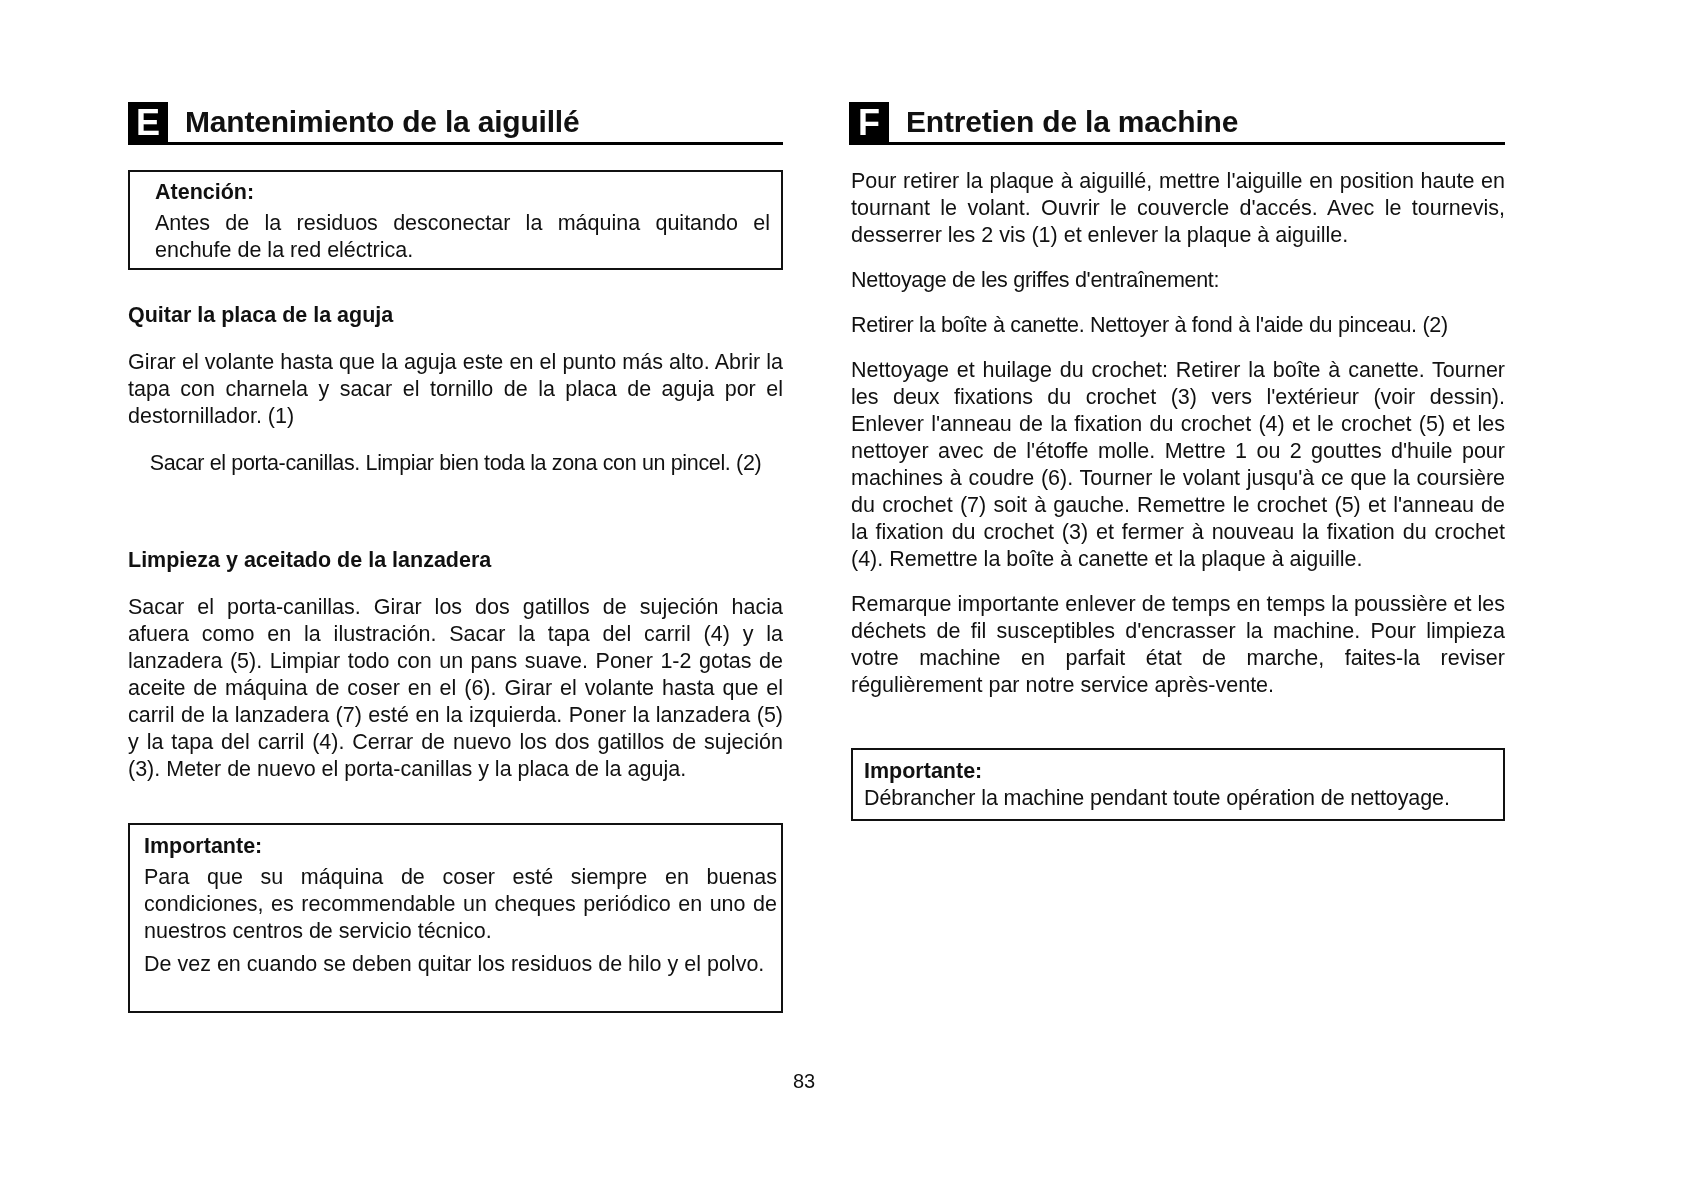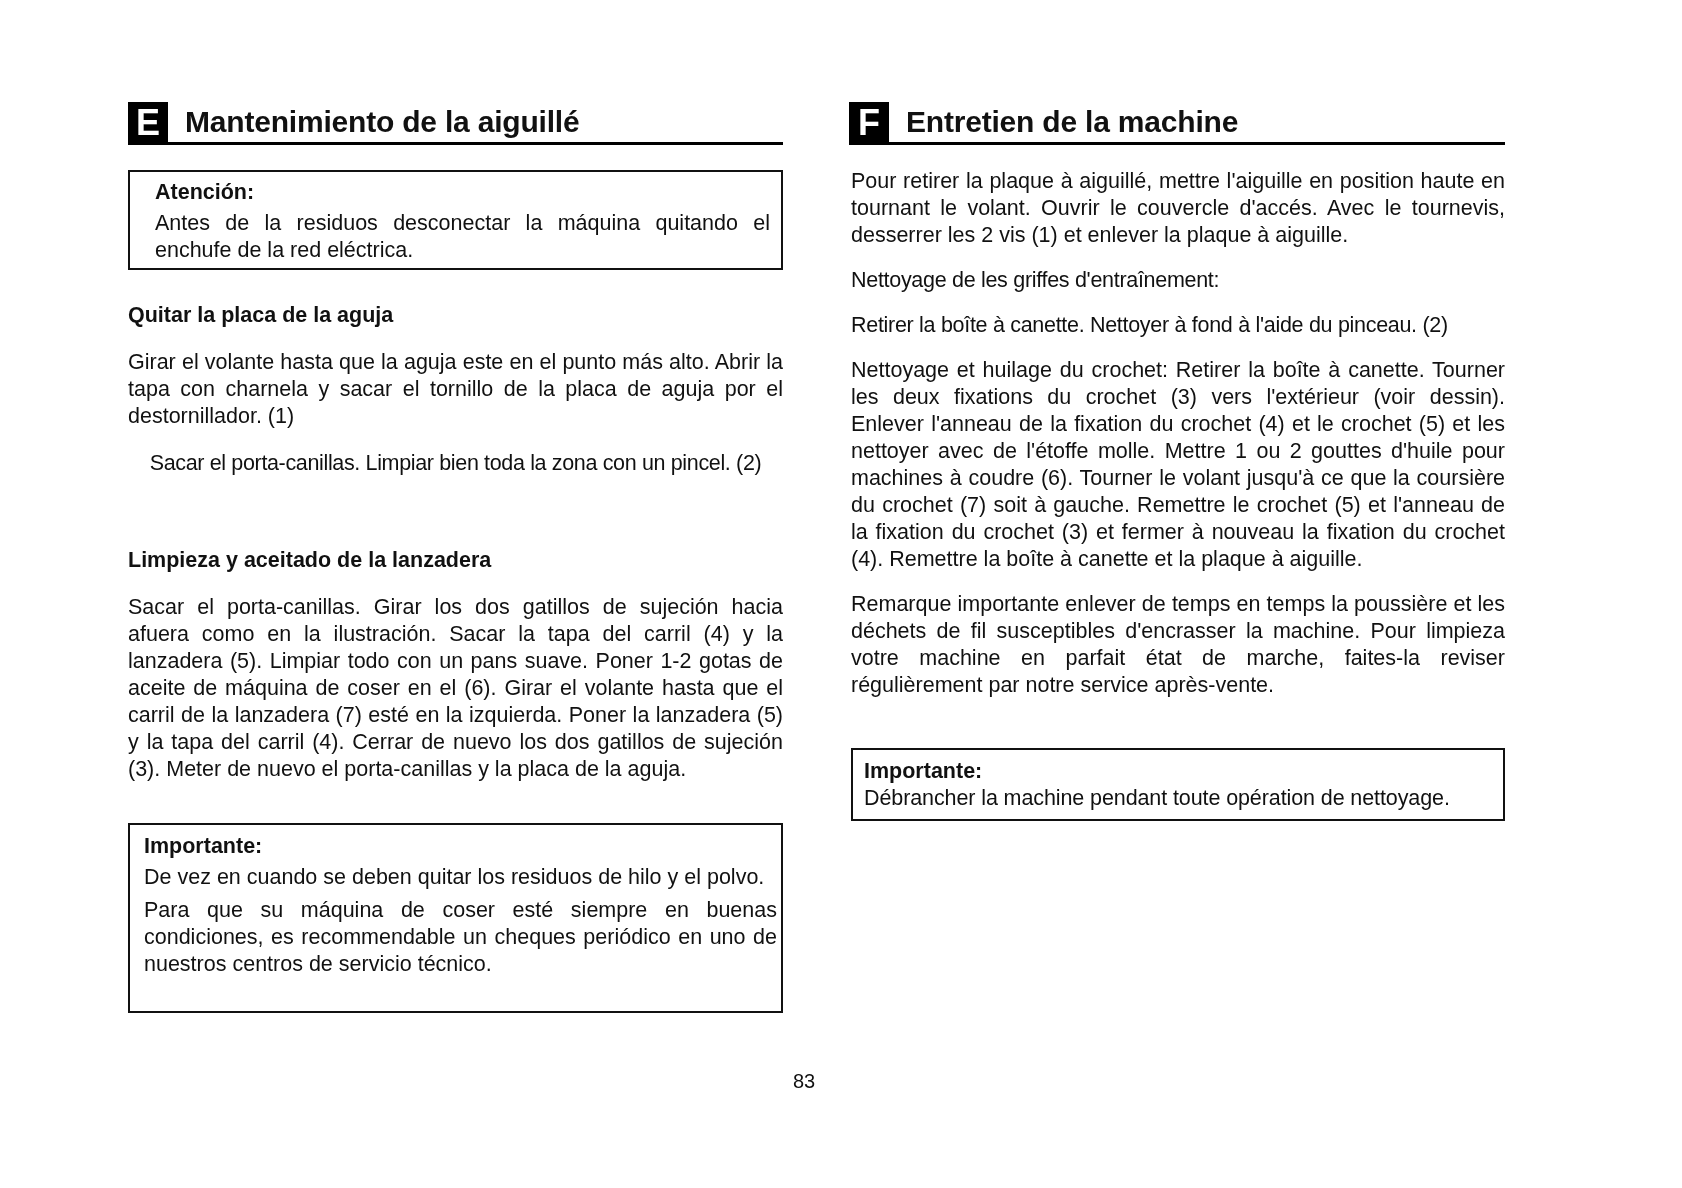--- a/index.html
+++ b/index.html
@@ -71,22 +71,22 @@
     <p class="p">Sacar el porta-canillas. Limpiar bien toda la zona con un pincel. (2)</p>
   </div>
 
   <div id="es-sub3">
     <p class="h">Limpieza y aceitado de la lanzadera</p>
     <p class="p">Sacar el porta-canillas. Girar los dos gatillos de sujeción hacia afuera como en la ilustración. Sacar la tapa del carril (4) y la lanzadera (5). Limpiar todo con un pans suave. Poner 1-2 gotas de aceite de máquina de coser en el (6). Girar el volante hasta que el carril de la lanzadera (7) esté en la izquierda. Poner la lanzadera (5) y la tapa del carril (4). Cerrar de nuevo los dos gatillos de sujeción (3). Meter de nuevo el porta-canillas y la placa de la aguja.</p>
   </div>
 
   <div class="box" id="es-important">
     <p class="h">Importante:</p>
+    <p class="p">Para que su máquina de coser esté siempre en buenas condiciones, es recommendable un cheques periódico en uno de nuestros centros de servicio técnico.</p>
     <p class="p">De vez en cuando se deben quitar los residuos de hilo y el polvo.</p>
-    <p class="p">Para que su máquina de coser esté siempre en buenas condiciones, es recommendable un cheques periódico en uno de nuestros centros de servicio técnico.</p>
   </div>
 </div>
 
 <div class="col" id="col-fr">
   <div class="sec-head">
     <div class="badge">F</div>
     <div class="sec-title">Entretien de la machine</div>
   </div>
 
   <div id="fr-body">

